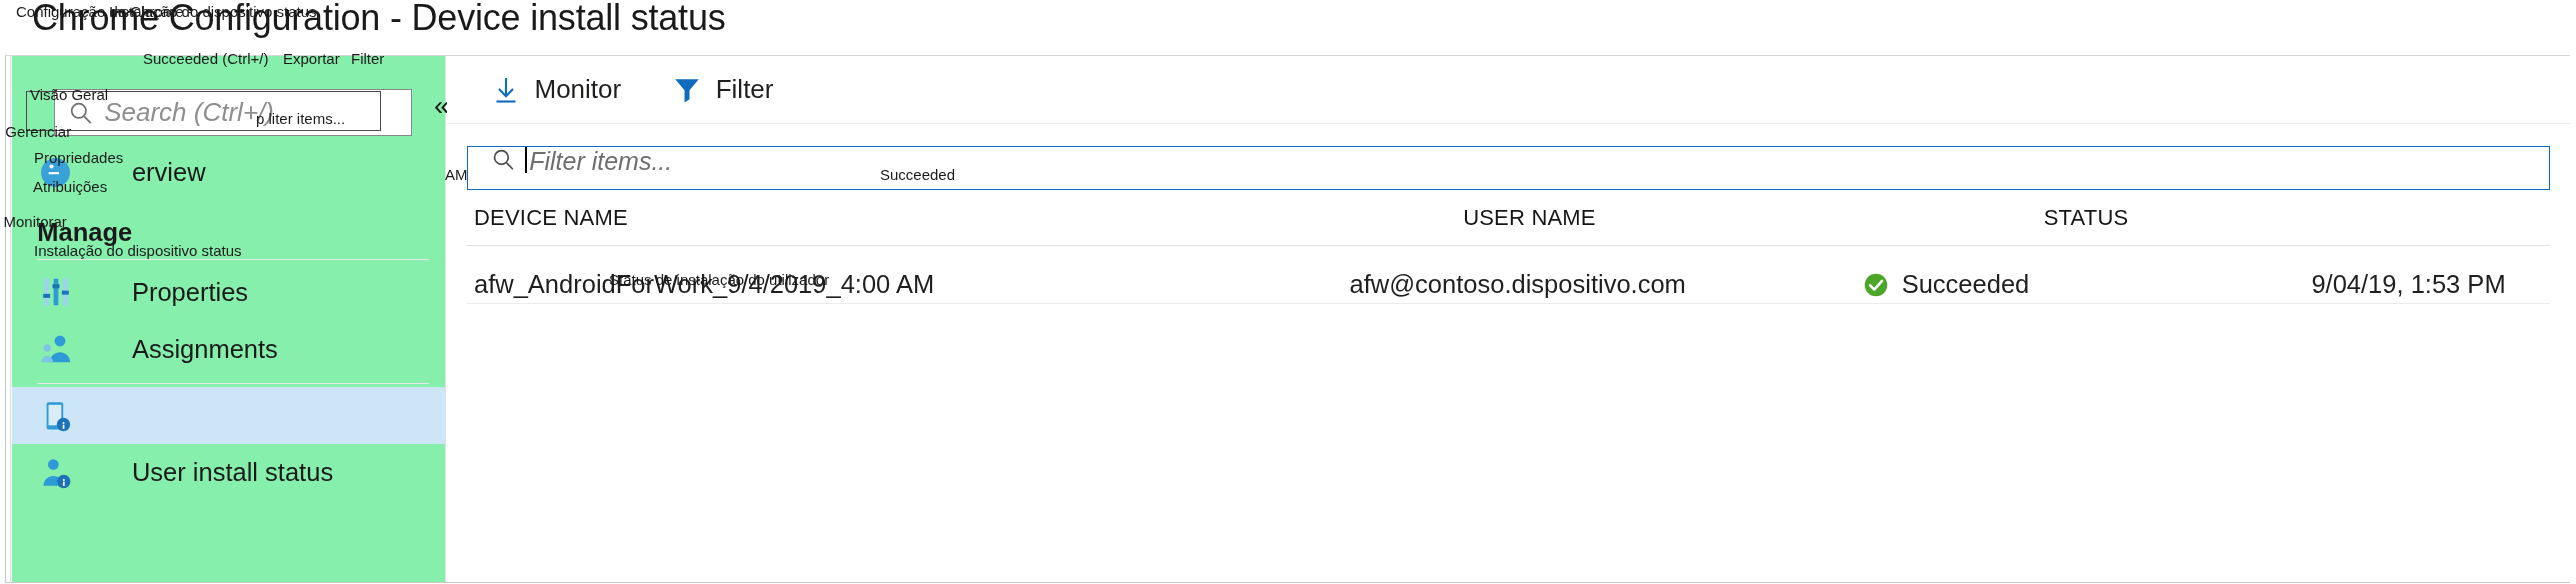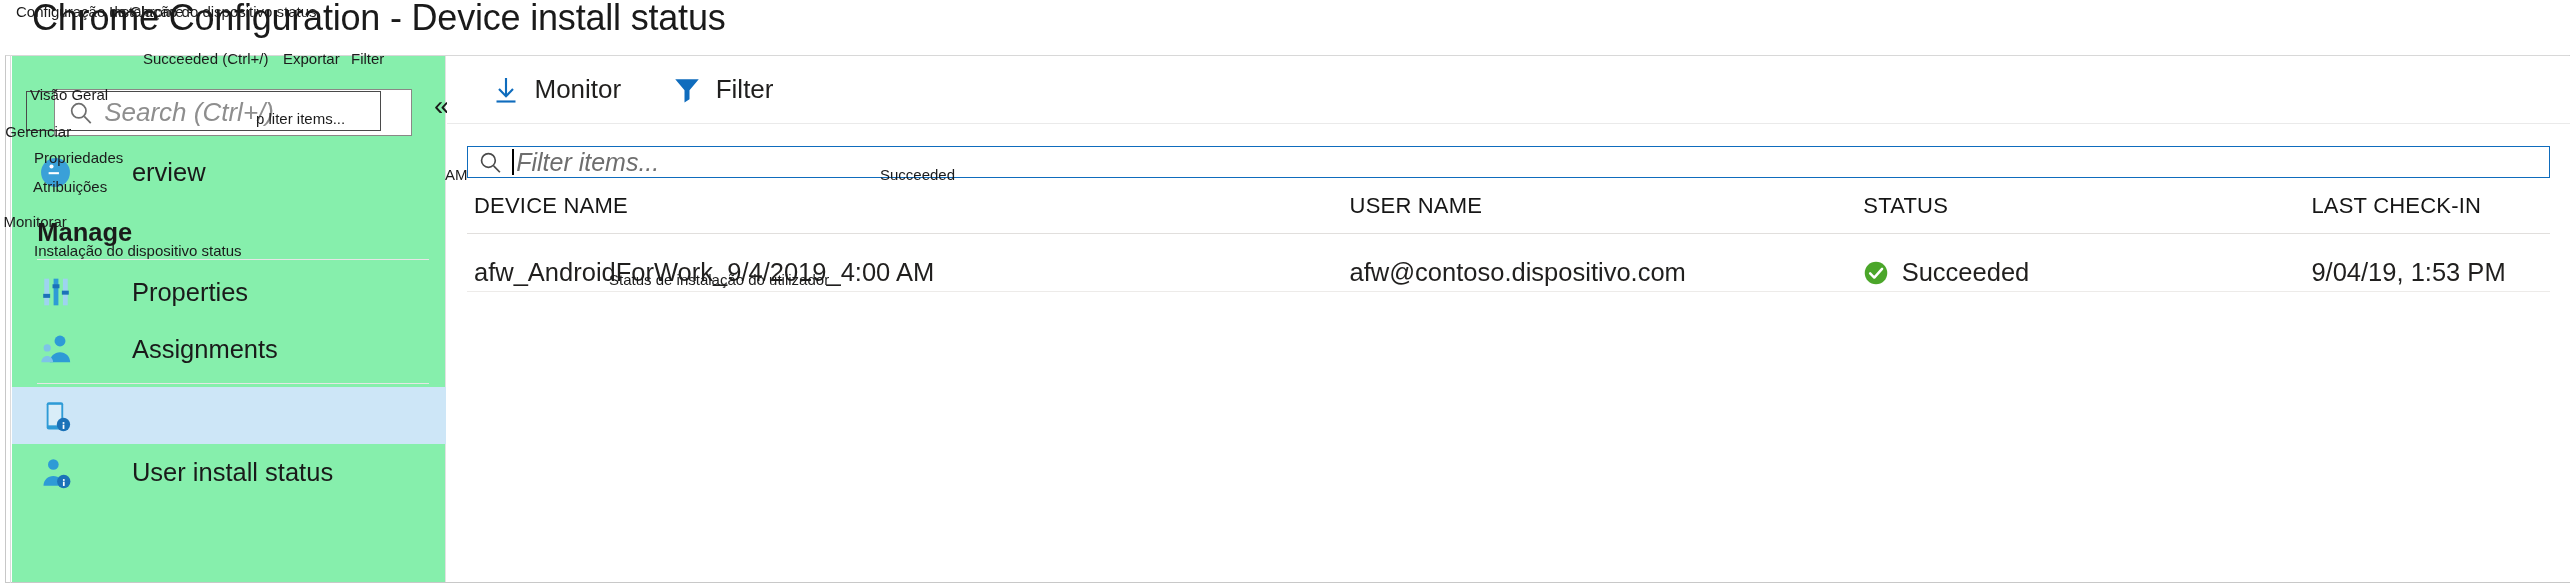--- a/index.html
+++ b/index.html
@@ -168,25 +168,25 @@
   .cmd-btn .cmd-label {
     font-size: 26px;
     color: #201f1e;
     white-space: nowrap;
   }
 
   
   .filter-row { padding: 22px 19.4px 0 20px; }
   .filter-input {
     display: flex;
-    align-items: center;
-    height: 32px;
+    align-items: flex-start;
+    height: 44px;
     border: 1.8px solid #0f6cbd;
     background: #fff;
-    padding-left: 10px;
+    padding-left: 23px;
   }
   .filter-input .f-icon { width: 25px; height: 25px; flex: 0 0 auto; }
   .filter-caret {
     width: 1.8px; height: 26px; background: #000; margin-left: 8.8px;
     flex: 0 0 auto;
   }
   .filter-placeholder {
     font-size: 25px;
     font-style: italic;
     color: #6e6e6e;
@@ -380,21 +380,20 @@
           <span class="filter-caret"></span>
           <span class="filter-placeholder">Filter items...</span>
         </div>
       </div>
 
       <div class="table">
         <div class="t-head">
           <div class="th col-device">DEVICE NAME</div>
           <div class="th col-user">USER NAME</div>
           <div class="th col-status">STATUS</div>
-          <div class="th col-check">LAST CHECK-IN</div>
         </div>
 
         <div class="t-row">
           <div class="td col-device">afw_AndroidForWork_9/4/2019_4:00 AM</div>
           <div class="td col-user">afw@contoso.dispositivo.com</div>
           <div class="td col-status status-cell">
             <span class="status-icon">
               <svg viewBox="0 0 24 24" width="26" height="26">
                 <circle cx="12" cy="12" r="10.4" fill="#4ba62a"></circle>
                 <polyline points="6.6,12.4 10.4,16.2 17.6,8.2" fill="none" stroke="#ffffff" stroke-width="2.3" stroke-linecap="round" stroke-linejoin="round"></polyline>

